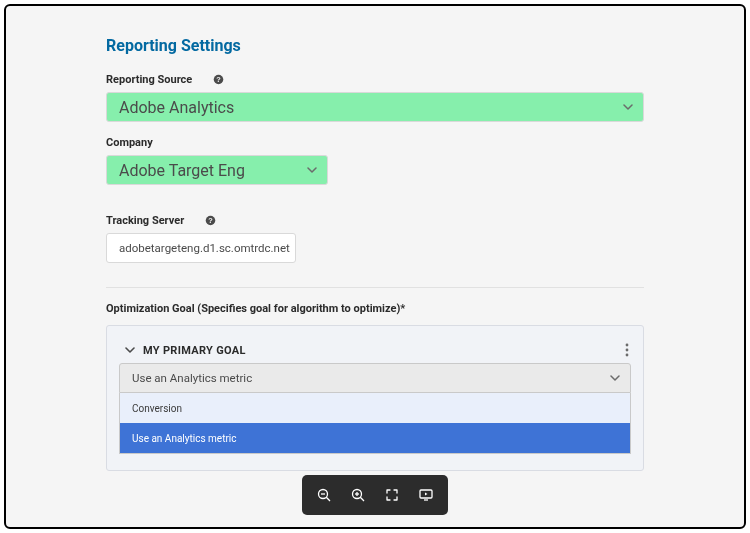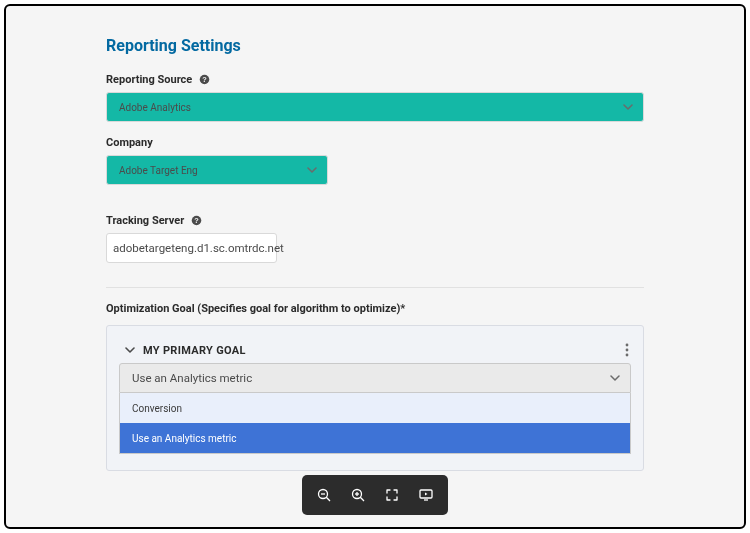--- a/index.html
+++ b/index.html
@@ -29,40 +29,40 @@
     color: #0369a1;
     margin: 10px 0 18px 0;
   }
   .field-label {
     font-size: 11px;
     font-weight: 700;
     color: #2b2b2b;
     margin-bottom: 6px;
     display: flex;
     align-items: center;
-    gap: 6px;
+    gap: 20px;
   }
   .help-icon {
     display: inline-flex;
     align-items: center;
     justify-content: center;
     width: 12px;
     height: 12px;
   }
   .help-icon svg { display: block; }
   .select {
     position: relative;
-    background: #14b8a6;
+    background: #86efac;
     border: 1px solid #d9d9d9;
     border-radius: 3px;
     height: 30px;
     display: flex;
     align-items: center;
     padding: 0 28px 0 12px;
-    font-size: 10px;
+    font-size: 16px;
     color: #4b4b4b;
     cursor: pointer;
   }
   .select .chev {
     position: absolute;
     right: 10px;
     top: 50%;
     transform: translateY(-50%);
   }
   .select.split {
@@ -97,21 +97,21 @@
     border: 1px solid #d9d9d9;
     border-radius: 3px;
     height: 30px;
     padding: 0 12px;
     font-size: 11.5px;
     color: #4b4b4b;
     display: flex;
     align-items: center;
   }
   .tracking-row { margin-top: 29px; }
-  .tracking-input { width: 171px; padding-left: 6px; }
+  .tracking-input { width: 190px; }
   .divider {
     border-top: 1px solid #e1e1e1;
     margin-top: 24px;
     margin-bottom: 14px;
   }
   .section-label {
     font-size: 11px;
     font-weight: 700;
     color: #2b2b2b;
     margin-bottom: 10px;

